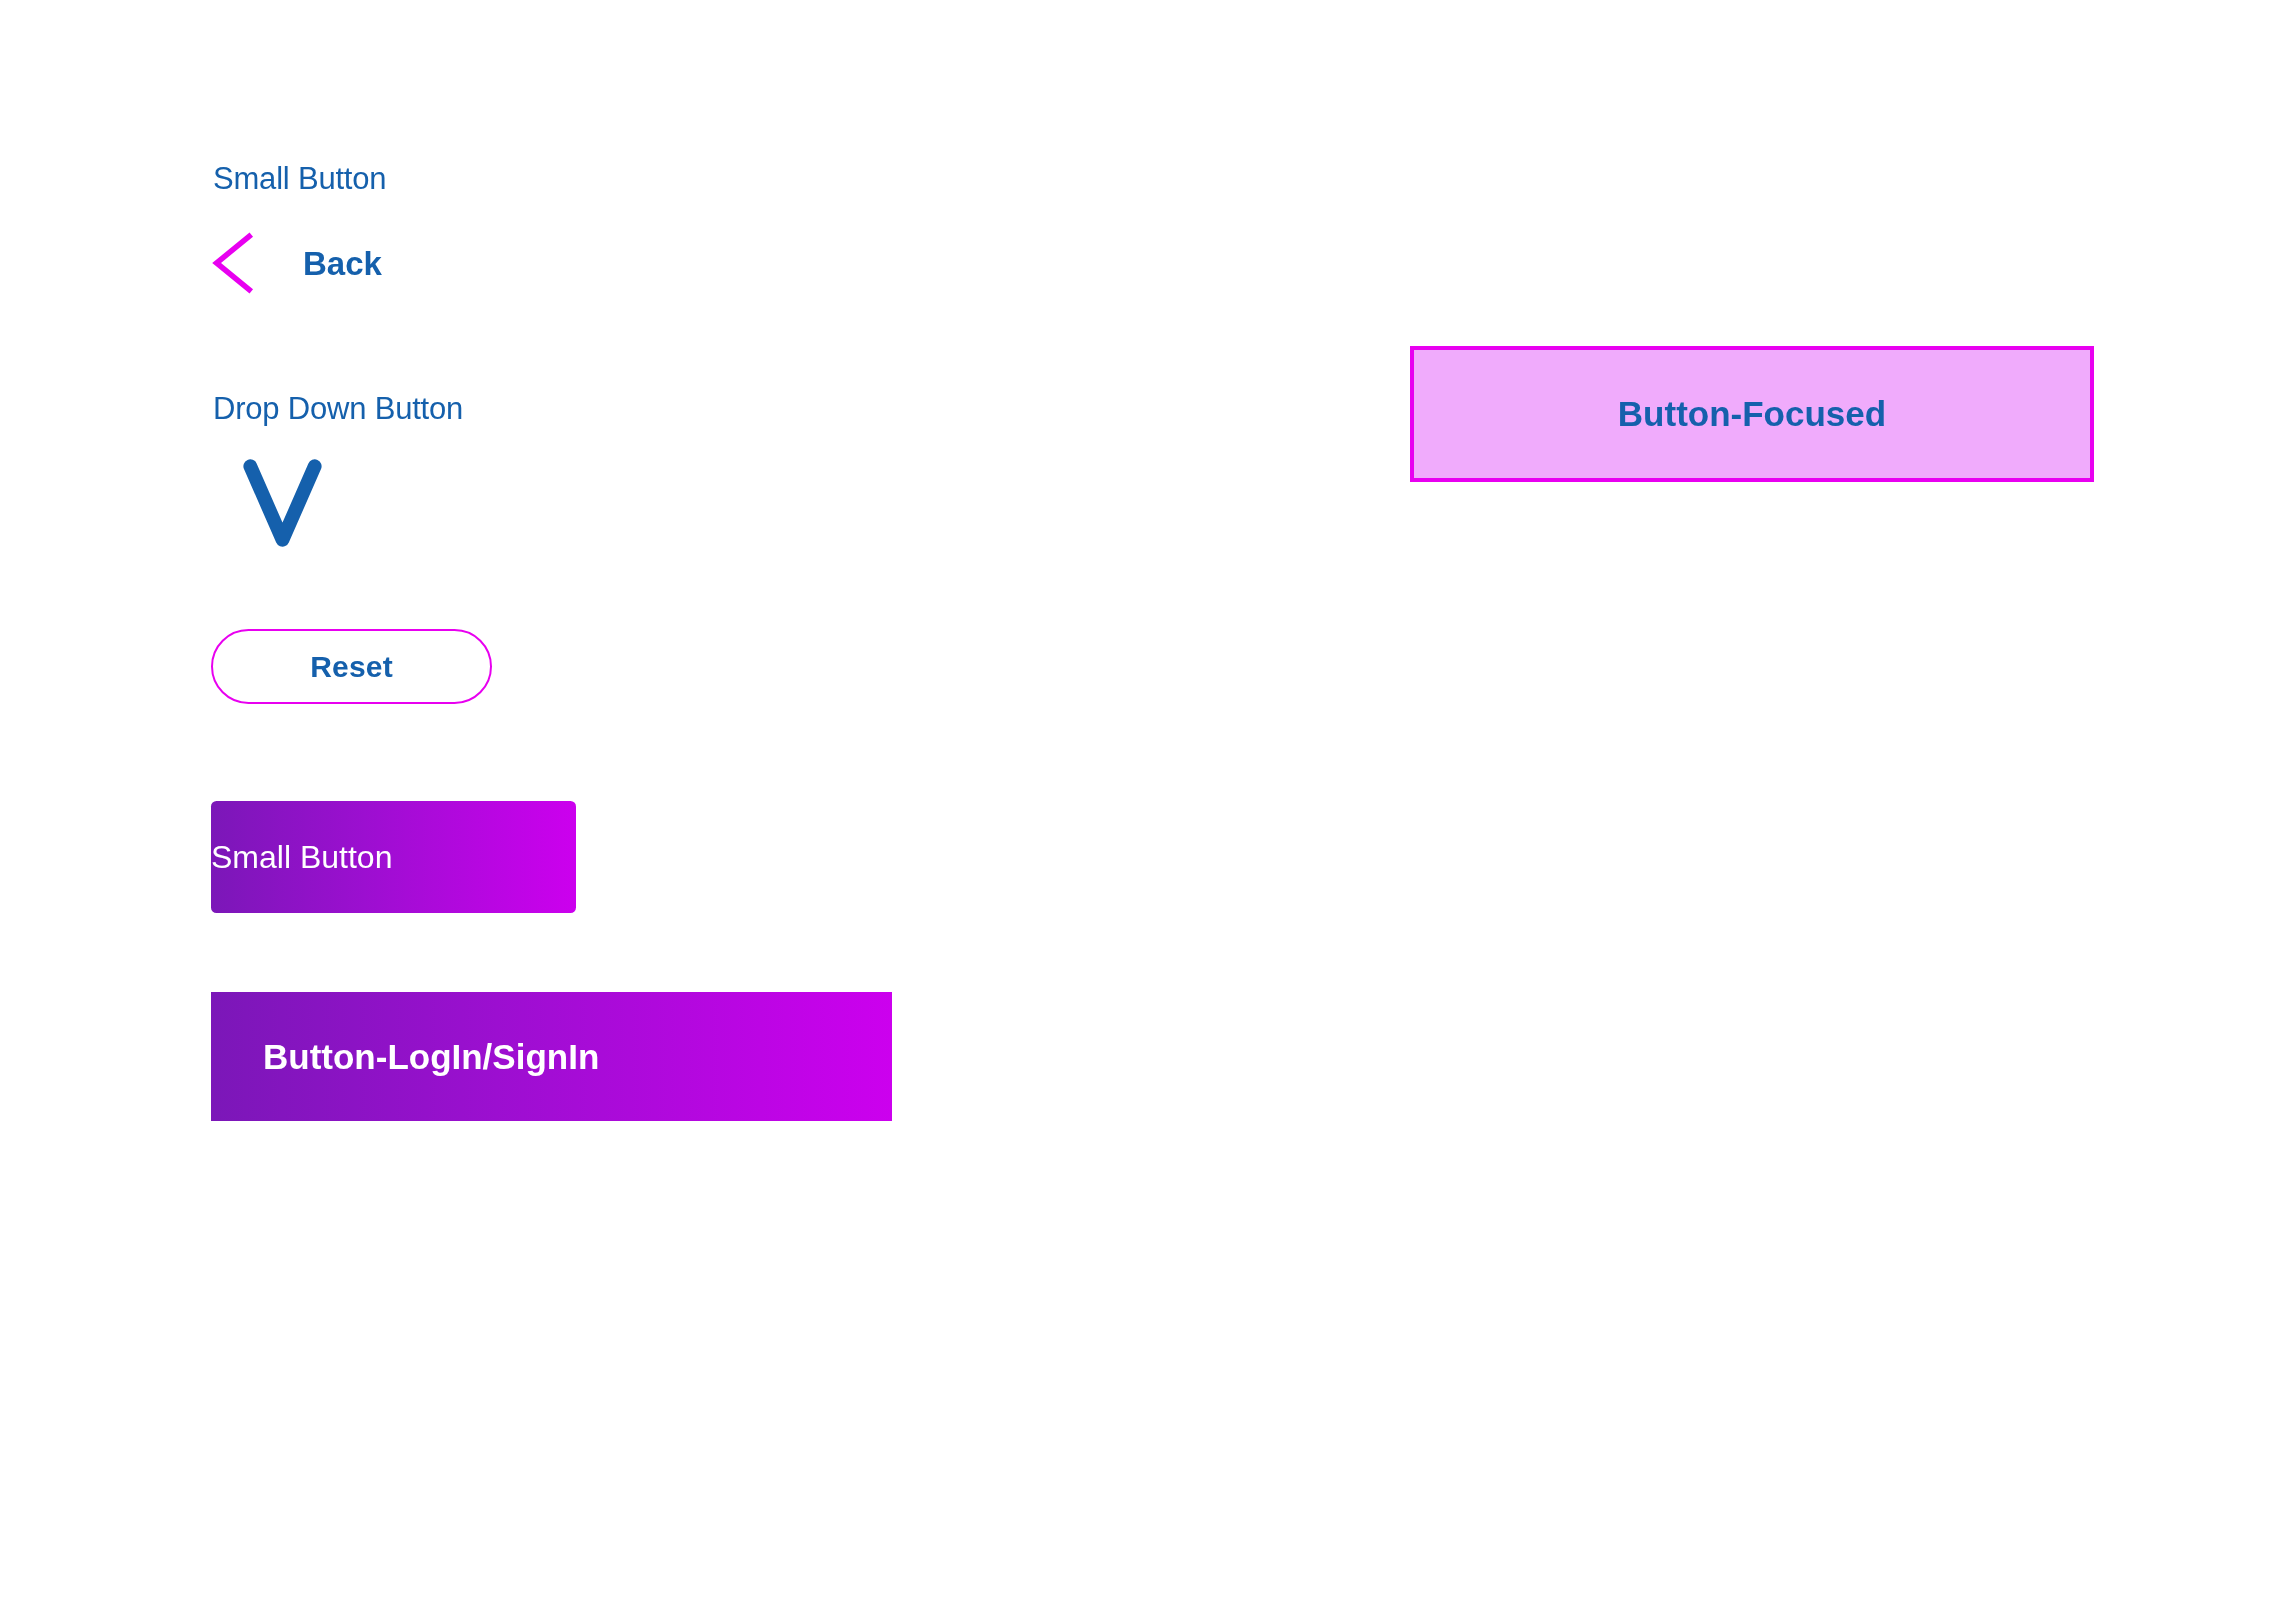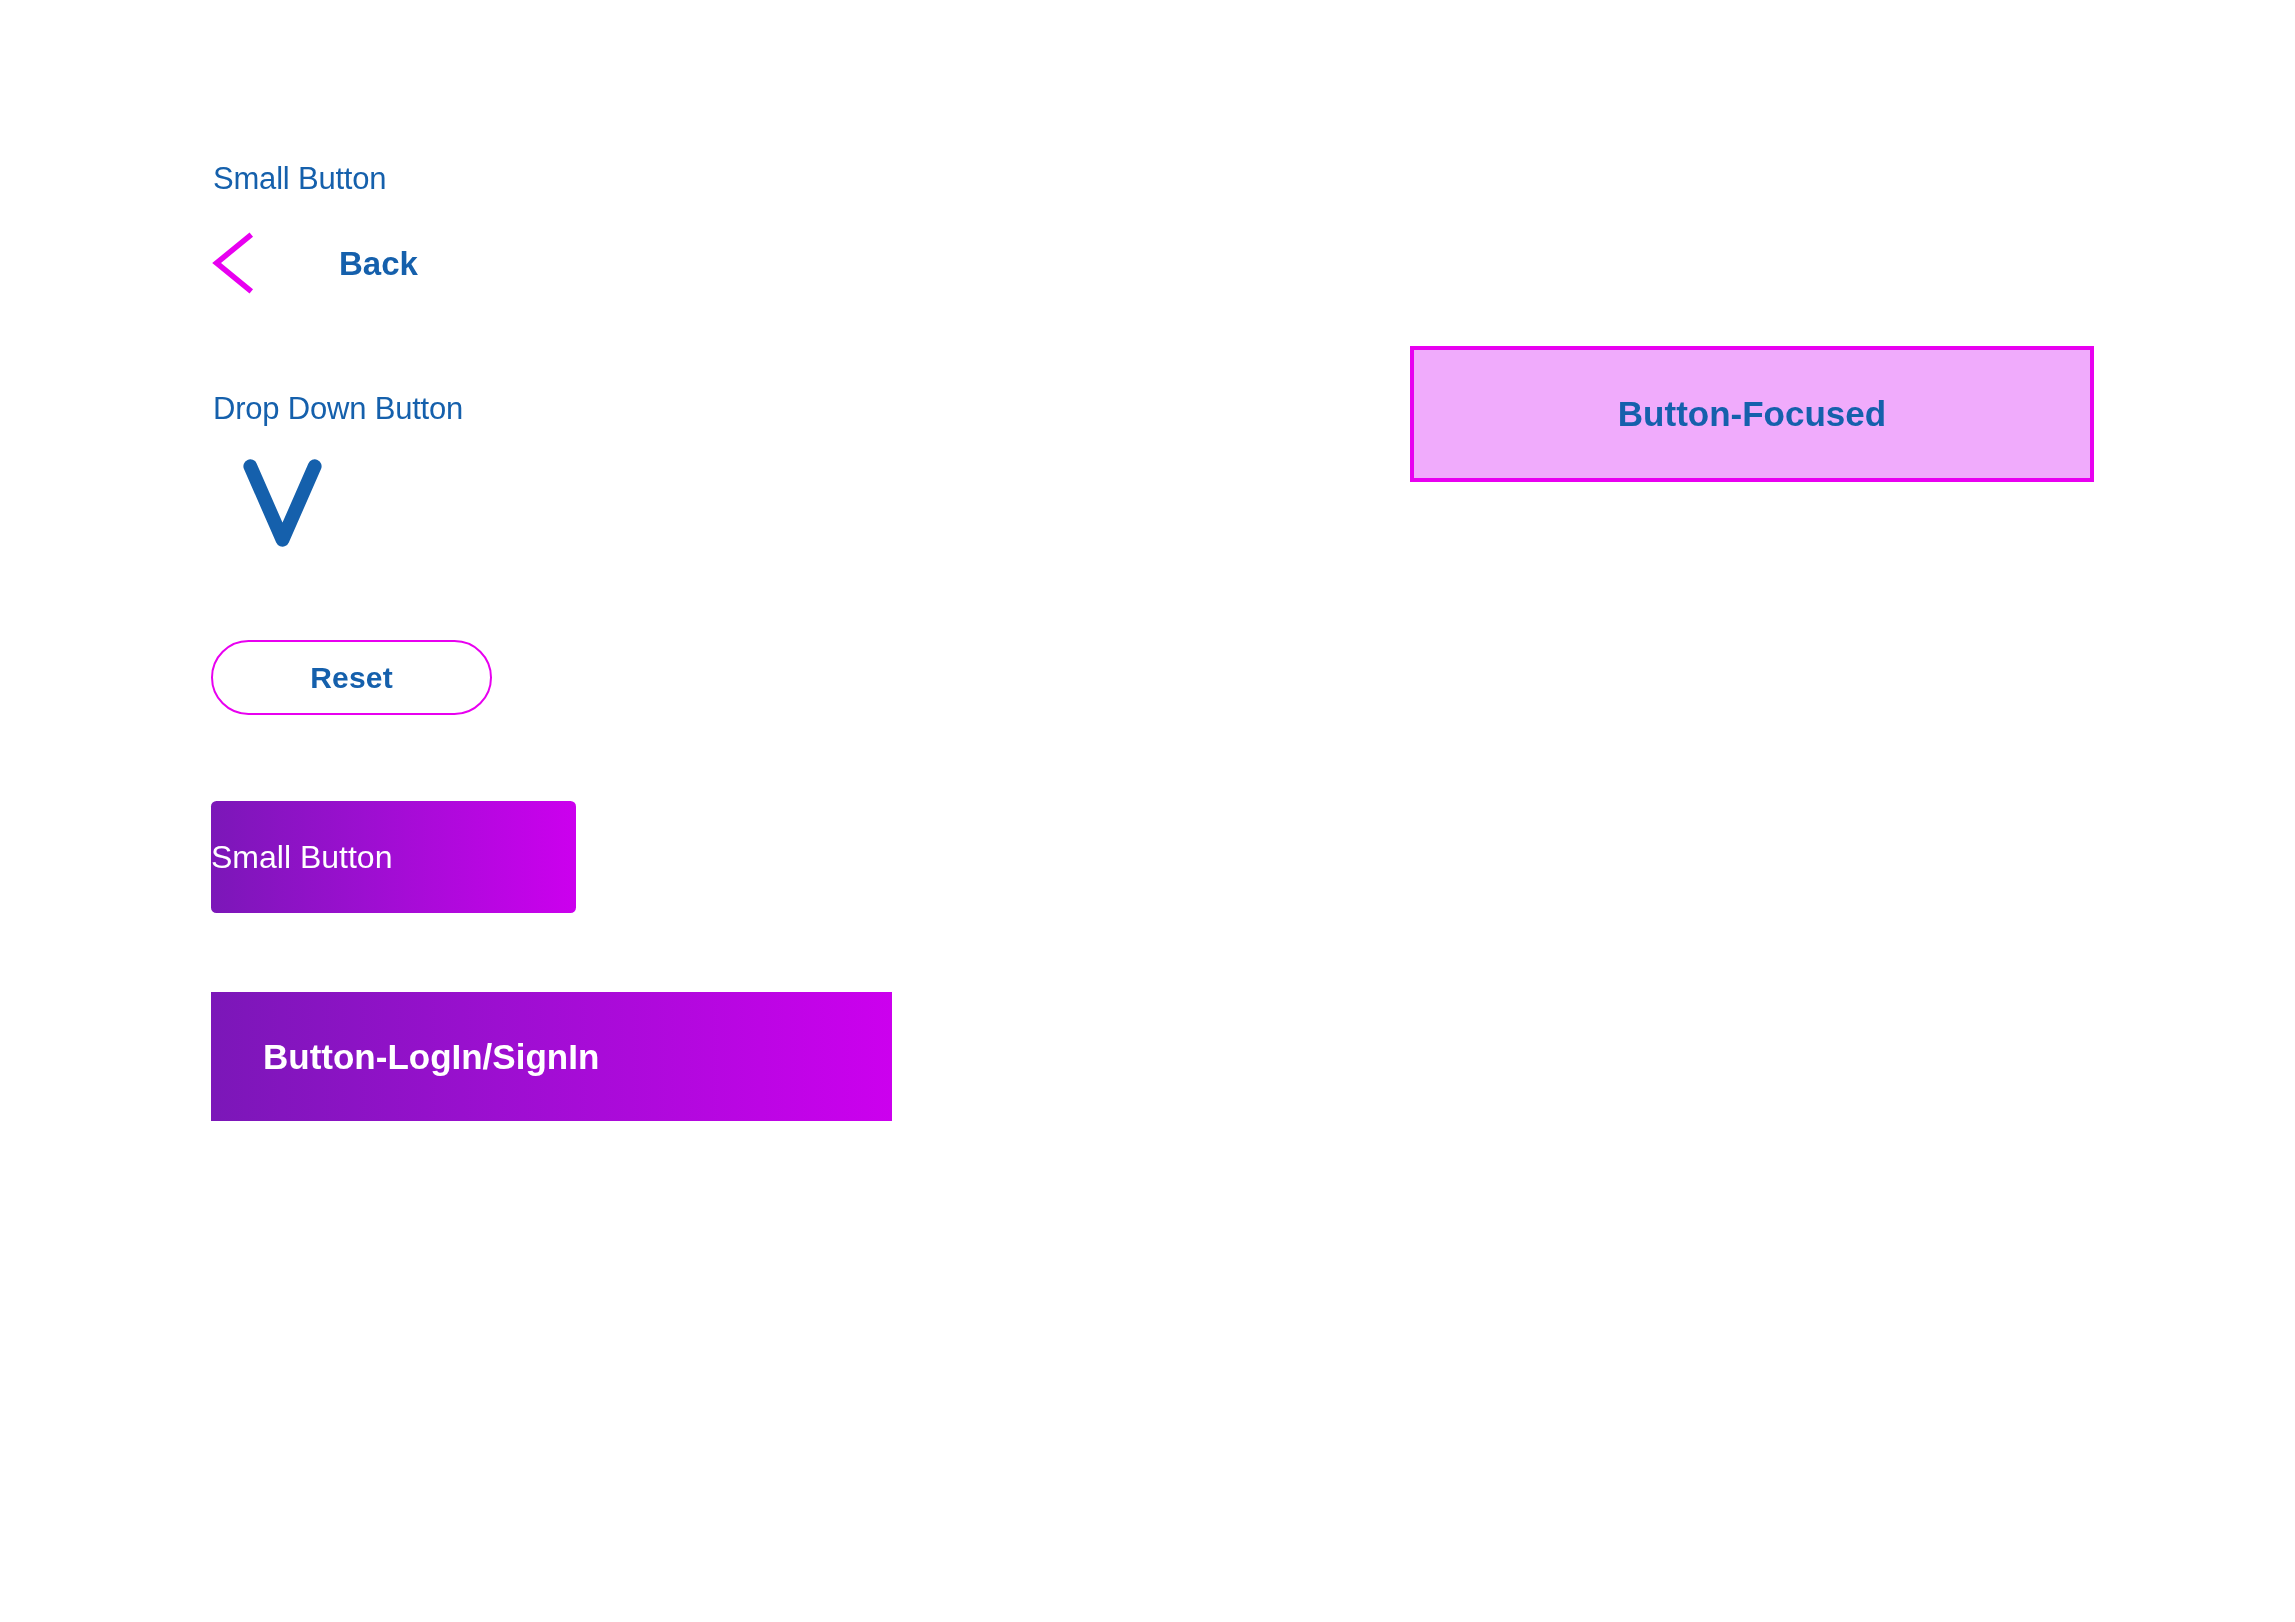--- a/index.html
+++ b/index.html
@@ -30,21 +30,20 @@
     font-weight: 400;
     line-height: 1;
     letter-spacing: -0.2px;
     white-space: nowrap;
   }
 
   
   .back-row {
     display: flex;
     align-items: center;
-    gap: 36px;
   }
   .back-chevron {
     width: 44px;
     height: 64px;
     display: block;
   }
   .back-text {
     color: #1560ac;
     font-size: 33px;
     font-weight: 700;
@@ -69,21 +68,20 @@
     border-radius: 38px;
     background: #ffffff;
     display: flex;
     align-items: center;
     justify-content: center;
     color: #1560ac;
     font-size: 30px;
     font-weight: 700;
     letter-spacing: 0.2px;
     cursor: pointer;
-    margin-top: 11px;
   }
 
   
   .grad {
     background: linear-gradient(90deg, #7b17b8 0%, #9c0fd0 42%, #cc00ee 100%);
     display: flex;
     align-items: center;
     color: #ffffff;
     cursor: pointer;
     box-sizing: border-box;

